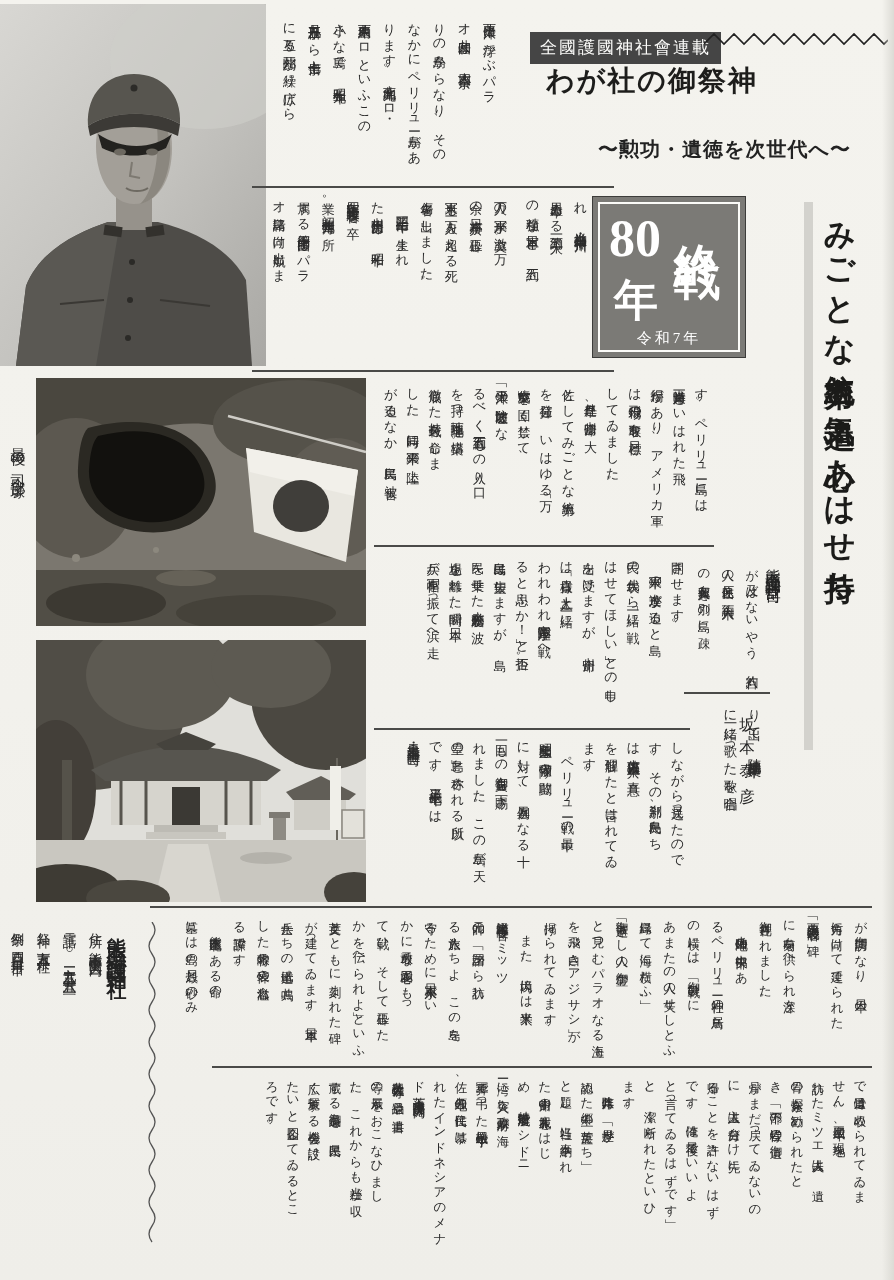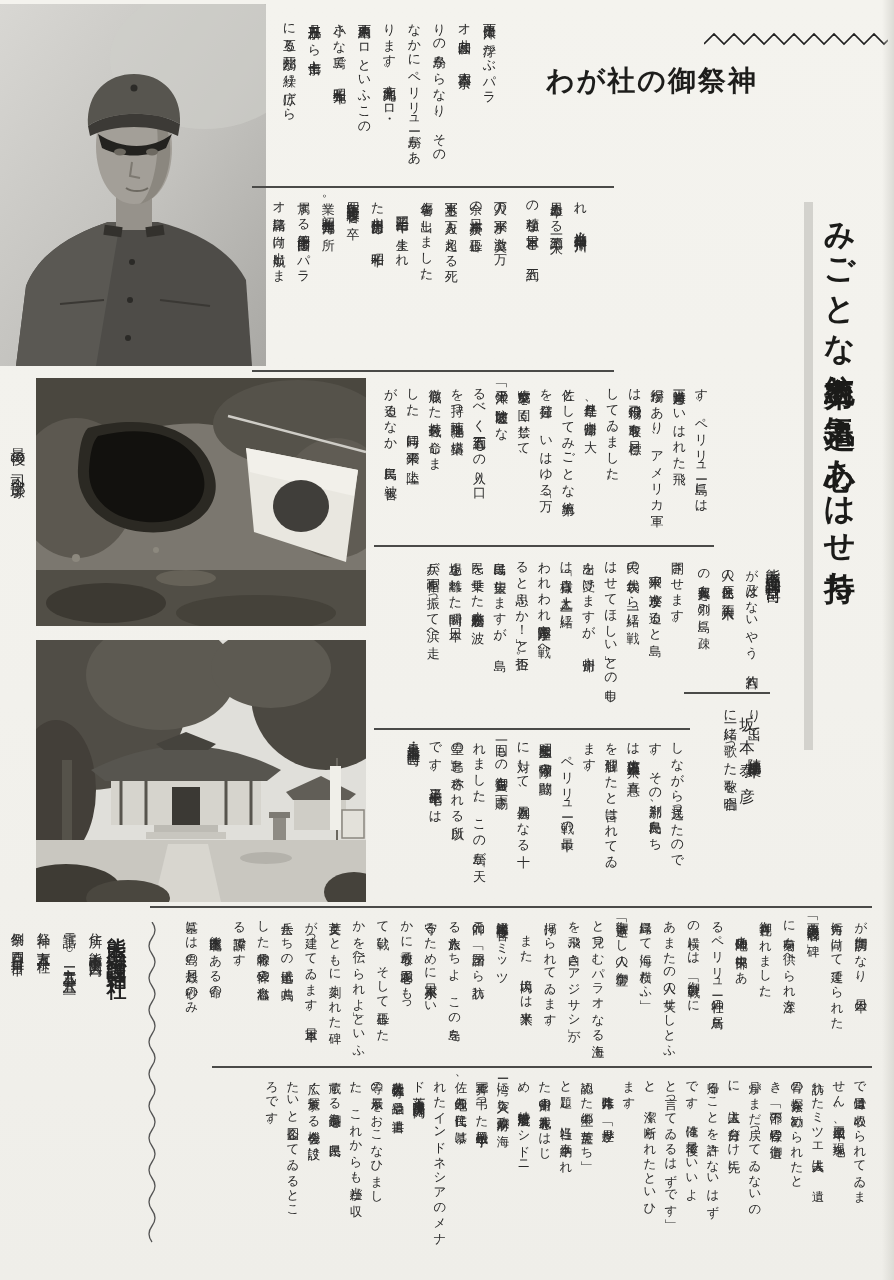--- a/index.html
+++ b/index.html
@@ -32,25 +32,34 @@
   .f-info{position:absolute;left:0px;top:922px;width:104px;height:350px;display:flex;flex-direction:row-reverse;justify-content:flex-start;}
   .info-col{writing-mode:vertical-rl;white-space:pre;font-size:13.5px;letter-spacing:1.5px;width:26px;color:#2a2a2a;}
   .info-val{margin-inline-start:16px;}
   .scan-edge{position:absolute;right:0;top:0;width:12px;height:100%;background:linear-gradient(90deg,rgba(0,0,0,0),#dcdbd5);}
 </style>
 </head>
 <body>
 
 <div id="canvas">
 
+  <div class="badge">全國護國神社會連載</div>
   <svg class="zz" width="184" height="20" viewBox="0 0 184 20">
     <path d="M0 14 L10 4 L20 14 L30 4 L40 14 L50 4 L60 14 L70 4 L80 14 L90 4 L100 14 L110 4 L120 14 L130 4 L140 14 L150 4 L160 14 L170 4 L180 14 L184 10" fill="none" stroke="#222" stroke-width="1.6"></path>
   </svg>
   <div class="title">わが社の御祭神</div>
-
+  <div class="subtitle">〜勲功・遺徳を次世代へ〜</div>
+
+  <div class="anniv">
+    <div class="anniv-frame"></div>
+    <div class="anniv-shusen vt">終戦</div>
+    <div class="anniv-num">80</div>
+    <div class="anniv-unit">年</div>
+    <div class="anniv-era">令和7年</div>
+  </div>
 
   <div class="hl-bar"></div>
   <div class="headline vt">みごとな統率力と気遣ふ心あはせ持ち</div>
 
   <div class="by-title vt">熊本縣護國神社宮司</div>
   <div class="by-name vt">坂　本　泰　彦</div>
 
   <svg class="ph" style="left:0;top:4px;width:266px;height:362px" viewBox="0 0 266 362" preserveAspectRatio="none">
     <defs>
       <linearGradient id="pbg" x1="0" y1="0" x2="1" y2="1">

